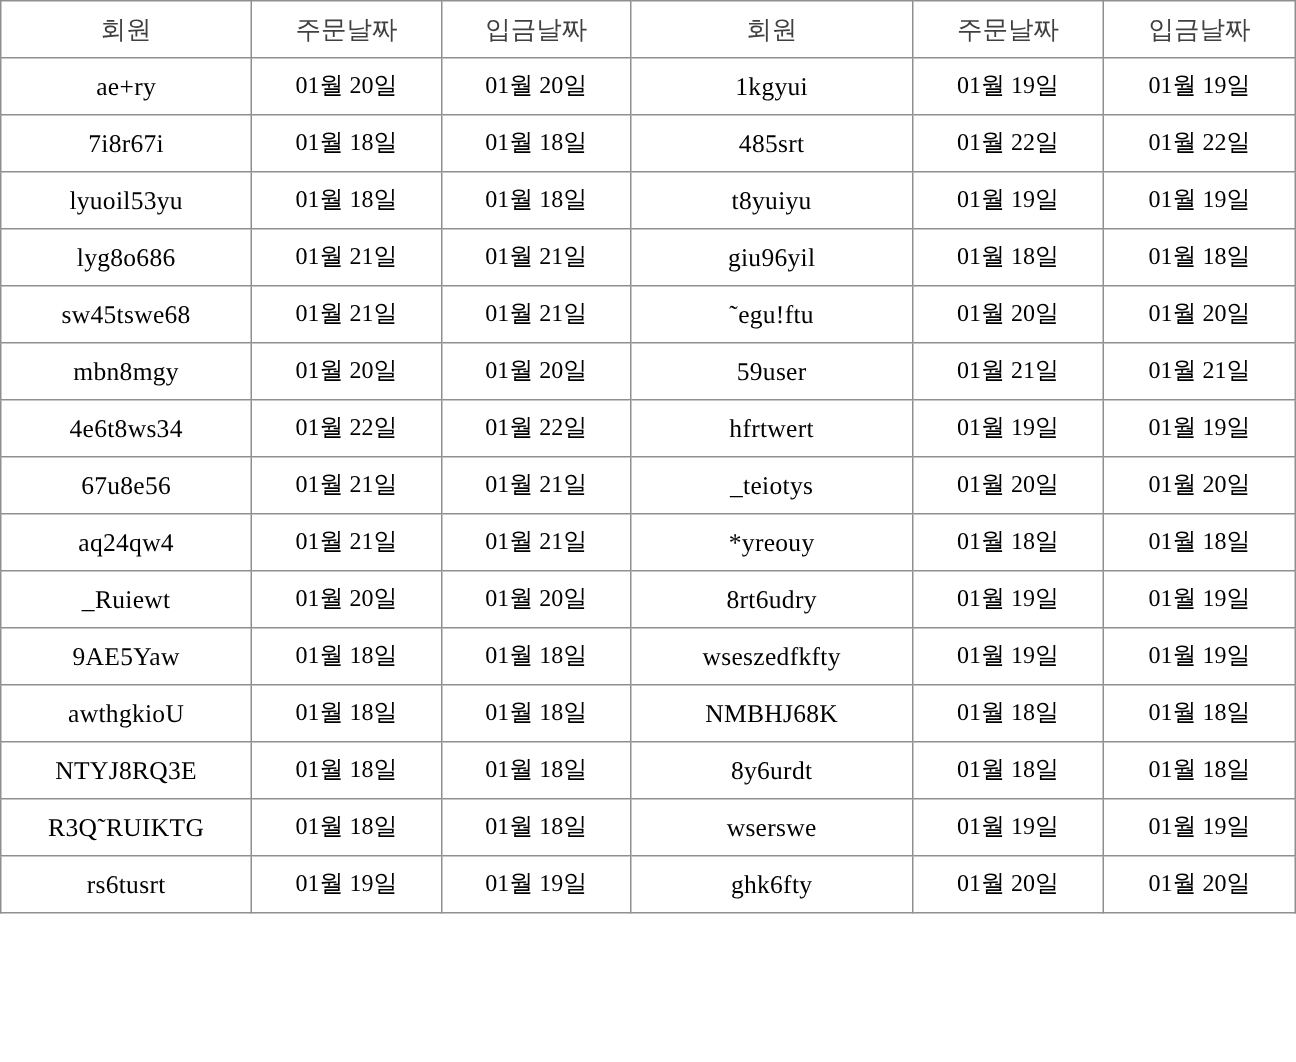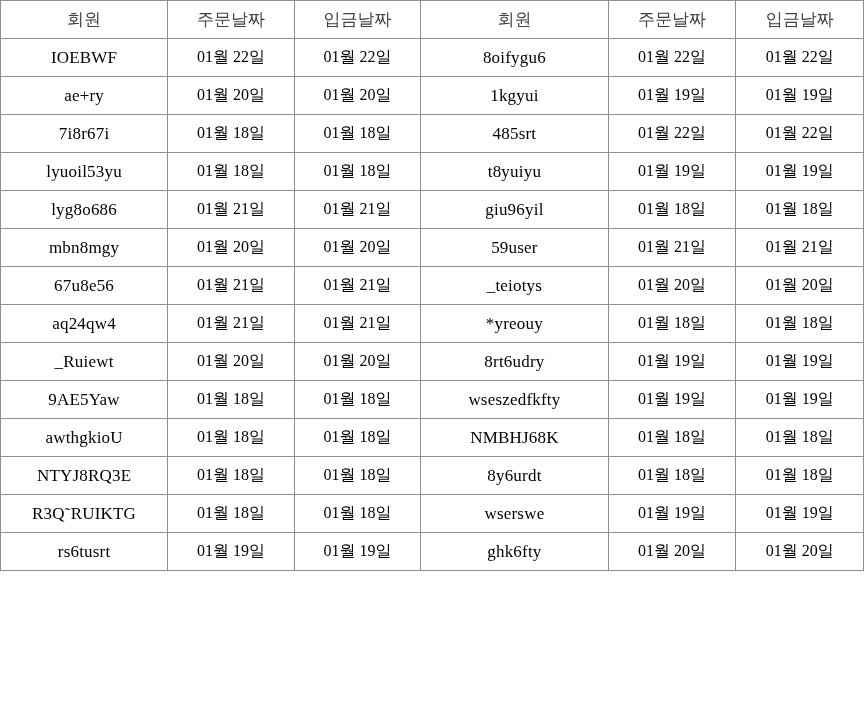--- a/index.html
+++ b/index.html
@@ -68,28 +68,20 @@
       <th>회원</th>
       <th>주문날짜</th>
       <th>입금날짜</th>
       <th>회원</th>
       <th>주문날짜</th>
       <th>입금날짜</th>
     </tr>
   </thead>
   <tbody id="table-body">
       <tr>
-        <td class="name-cell">IOEBWF</td>
-        <td class="date-cell">01월 22일</td>
-        <td class="date-cell">01월 22일</td>
-        <td class="name-cell">8oifygu6</td>
-        <td class="date-cell">01월 22일</td>
-        <td class="date-cell">01월 22일</td>
-      </tr>
-      <tr>
         <td class="name-cell">ae+ry</td>
         <td class="date-cell">01월 20일</td>
         <td class="date-cell">01월 20일</td>
         <td class="name-cell">1kgyui</td>
         <td class="date-cell">01월 19일</td>
         <td class="date-cell">01월 19일</td>
       </tr>
       <tr>
         <td class="name-cell">7i8r67i</td>
         <td class="date-cell">01월 18일</td>
@@ -108,26 +100,42 @@
       </tr>
       <tr>
         <td class="name-cell">lyg8o686</td>
         <td class="date-cell">01월 21일</td>
         <td class="date-cell">01월 21일</td>
         <td class="name-cell">giu96yil</td>
         <td class="date-cell">01월 18일</td>
         <td class="date-cell">01월 18일</td>
       </tr>
       <tr>
+        <td class="name-cell">sw45tswe68</td>
+        <td class="date-cell">01월 21일</td>
+        <td class="date-cell">01월 21일</td>
+        <td class="name-cell">˜egu!ftu</td>
+        <td class="date-cell">01월 20일</td>
+        <td class="date-cell">01월 20일</td>
+      </tr>
+      <tr>
         <td class="name-cell">mbn8mgy</td>
         <td class="date-cell">01월 20일</td>
         <td class="date-cell">01월 20일</td>
         <td class="name-cell">59user</td>
         <td class="date-cell">01월 21일</td>
         <td class="date-cell">01월 21일</td>
+      </tr>
+      <tr>
+        <td class="name-cell">4e6t8ws34</td>
+        <td class="date-cell">01월 22일</td>
+        <td class="date-cell">01월 22일</td>
+        <td class="name-cell">hfrtwert</td>
+        <td class="date-cell">01월 19일</td>
+        <td class="date-cell">01월 19일</td>
       </tr>
       <tr>
         <td class="name-cell">67u8e56</td>
         <td class="date-cell">01월 21일</td>
         <td class="date-cell">01월 21일</td>
         <td class="name-cell">_teiotys</td>
         <td class="date-cell">01월 20일</td>
         <td class="date-cell">01월 20일</td>
       </tr>
       <tr>

